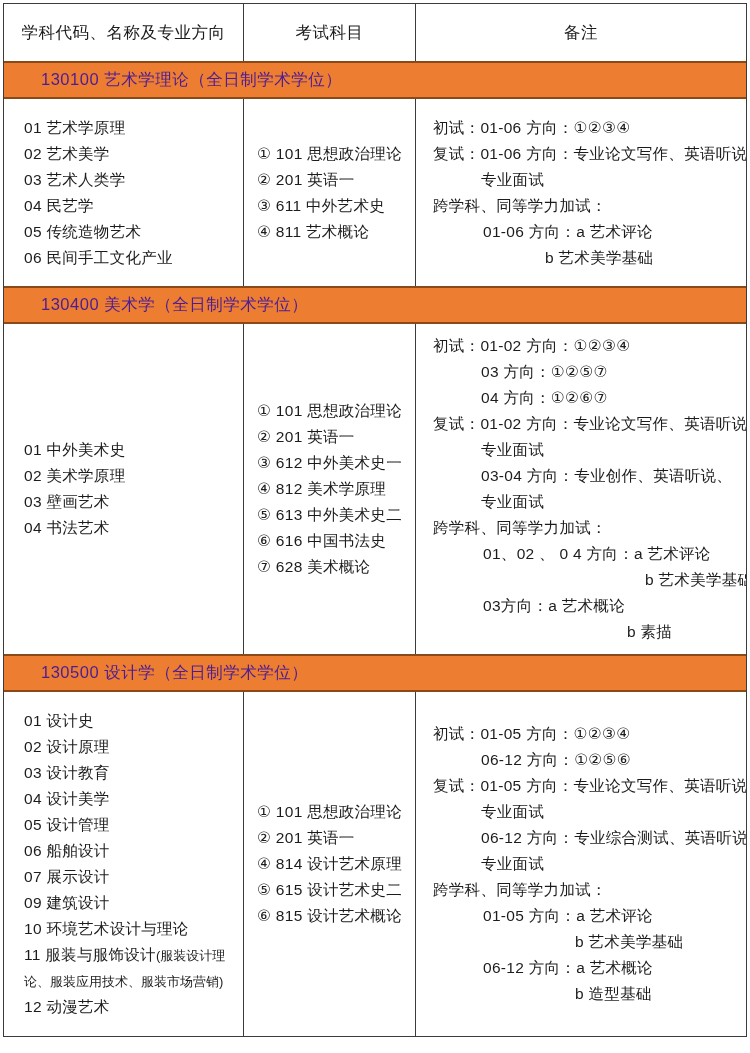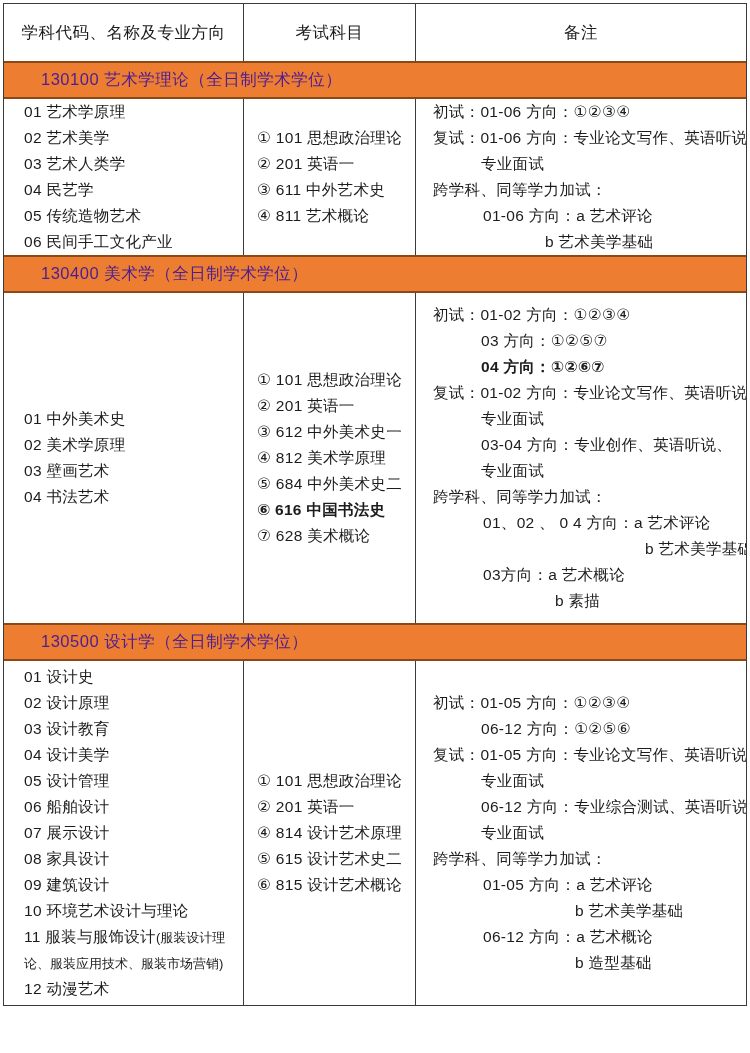--- a/index.html
+++ b/index.html
@@ -38,37 +38,37 @@
     padding-left: 37px;
     font-size: 16.5px;
     color: #4c1d95;
     letter-spacing: 0.5px;
   }
   
   .section-body {
     display: grid;
     grid-template-columns: 240px 172px 1fr;
   }
-  .body-0 { height: 156px; }
+  .body-0 { height: 187px; }
   .body-1 { height: 330px; }
   .body-2 { height: 344px; }
   .cell { display: flex; align-items: center; overflow: hidden; }
   .cell.c1 { border-right: 1px solid #3b3b3b; padding-left: 20px; padding-right: 6px; }
   .cell.c2 { border-right: 1px solid #3b3b3b; padding-left: 13px; padding-right: 2px; }
   .cell.c3 { padding-left: 17px; padding-right: 2px; }
   .block { width: 100%; }
   .line {
     font-size: 15.5px;
     line-height: 26px;
     white-space: nowrap;
     letter-spacing: 0.3px;
   }
   .line.wrap { white-space: normal; line-height: 25px; }
   .line .note { font-size: 13px; letter-spacing: 0; }
-  .b { font-weight: 700; }
+  .b { font-weight: 400; }
 </style>
 </head>
 <body>
 
 <div class="table">
   <div class="header-row">
     <div class="hcell c1">学科代码、名称及专业方向</div>
     <div class="hcell c2">考试科目</div>
     <div class="hcell c3">备注</div>
   </div>
@@ -117,56 +117,55 @@
             <div class="line">03 壁画艺术</div>
             <div class="line">04 书法艺术</div>
           </div>
         </div>
         <div class="cell c2">
           <div class="block">
             <div class="line">① 101 思想政治理论</div>
             <div class="line">② 201 英语一</div>
             <div class="line">③ 612 中外美术史一</div>
             <div class="line">④ 812 美术学原理</div>
-            <div class="line">⑤ 684 中外美术史二</div>
+            <div class="line">⑤ 613 中外美术史二</div>
             <div class="line b">⑥ 616 中国书法史</div>
             <div class="line">⑦ 628 美术概论</div>
           </div>
         </div>
         <div class="cell c3">
           <div class="block">
             <div class="line">初试：01-02 方向：①②③④</div>
             <div class="line" style="padding-left: 48px;">03 方向：①②⑤⑦</div>
             <div class="line b" style="padding-left: 48px;">04 方向：①②⑥⑦</div>
             <div class="line">复试：01-02 方向：专业论文写作、英语听说、</div>
             <div class="line" style="padding-left: 48px;">专业面试</div>
             <div class="line" style="padding-left: 48px;">03-04 方向：专业创作、英语听说、</div>
             <div class="line" style="padding-left: 48px;">专业面试</div>
             <div class="line">跨学科、同等学力加试：</div>
             <div class="line" style="padding-left: 50px;">01、02 、 0 4 方向：a 艺术评论</div>
             <div class="line" style="padding-left: 212px;">b 艺术美学基础</div>
             <div class="line" style="padding-left: 50px;">03方向：a 艺术概论</div>
-            <div class="line" style="padding-left: 122px;">b 素描</div>
+            <div class="line" style="padding-left: 122px; text-align: center;">b 素描</div>
           </div>
         </div>
       </div>
       <div class="section-bar">
         <span>130500 设计学（全日制学术学位）</span>
       </div>
       <div class="section-body body-2">
         <div class="cell c1">
           <div class="block">
             <div class="line">01 设计史</div>
             <div class="line">02 设计原理</div>
             <div class="line">03 设计教育</div>
             <div class="line">04 设计美学</div>
             <div class="line">05 设计管理</div>
             <div class="line">06 船舶设计</div>
             <div class="line">07 展示设计</div>
-            <div class="line">08 家具设计</div>
             <div class="line">09 建筑设计</div>
             <div class="line">10 环境艺术设计与理论</div>
             <div class="line wrap">11 服装与服饰设计<span class="note">(服装设计理论、服装应用技术、服装市场营销)</span></div>
             <div class="line">12 动漫艺术</div>
           </div>
         </div>
         <div class="cell c2">
           <div class="block">
             <div class="line">① 101 思想政治理论</div>
             <div class="line">② 201 英语一</div>

